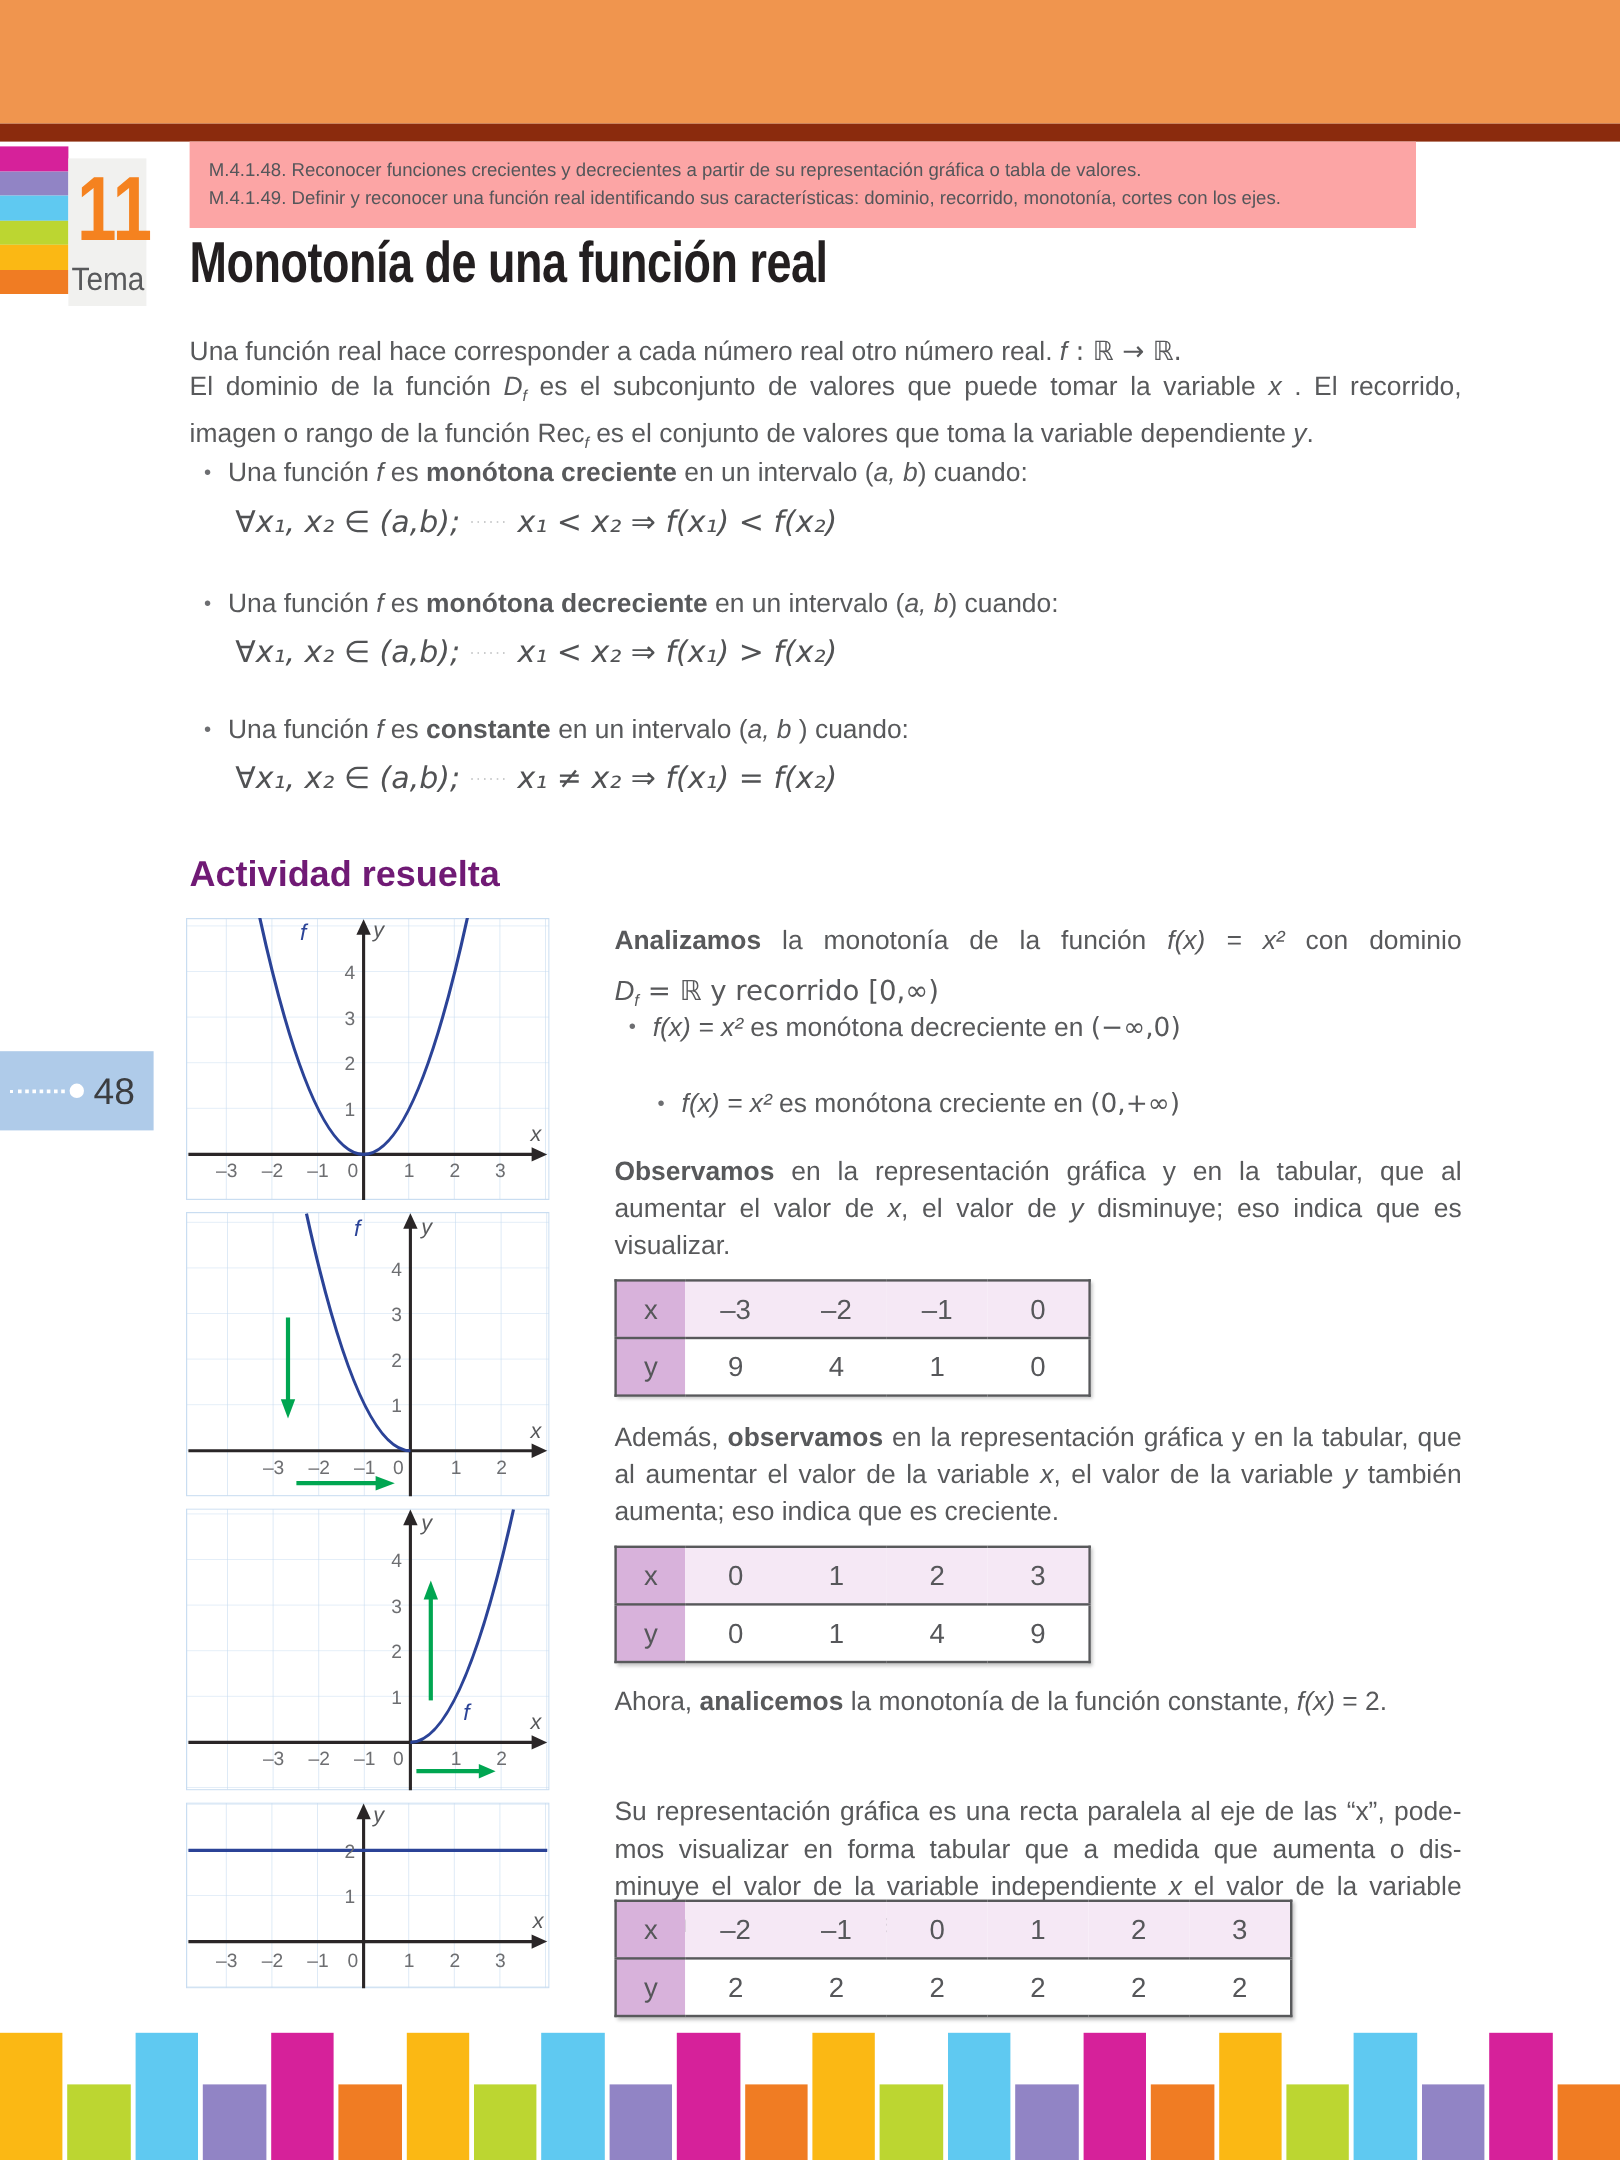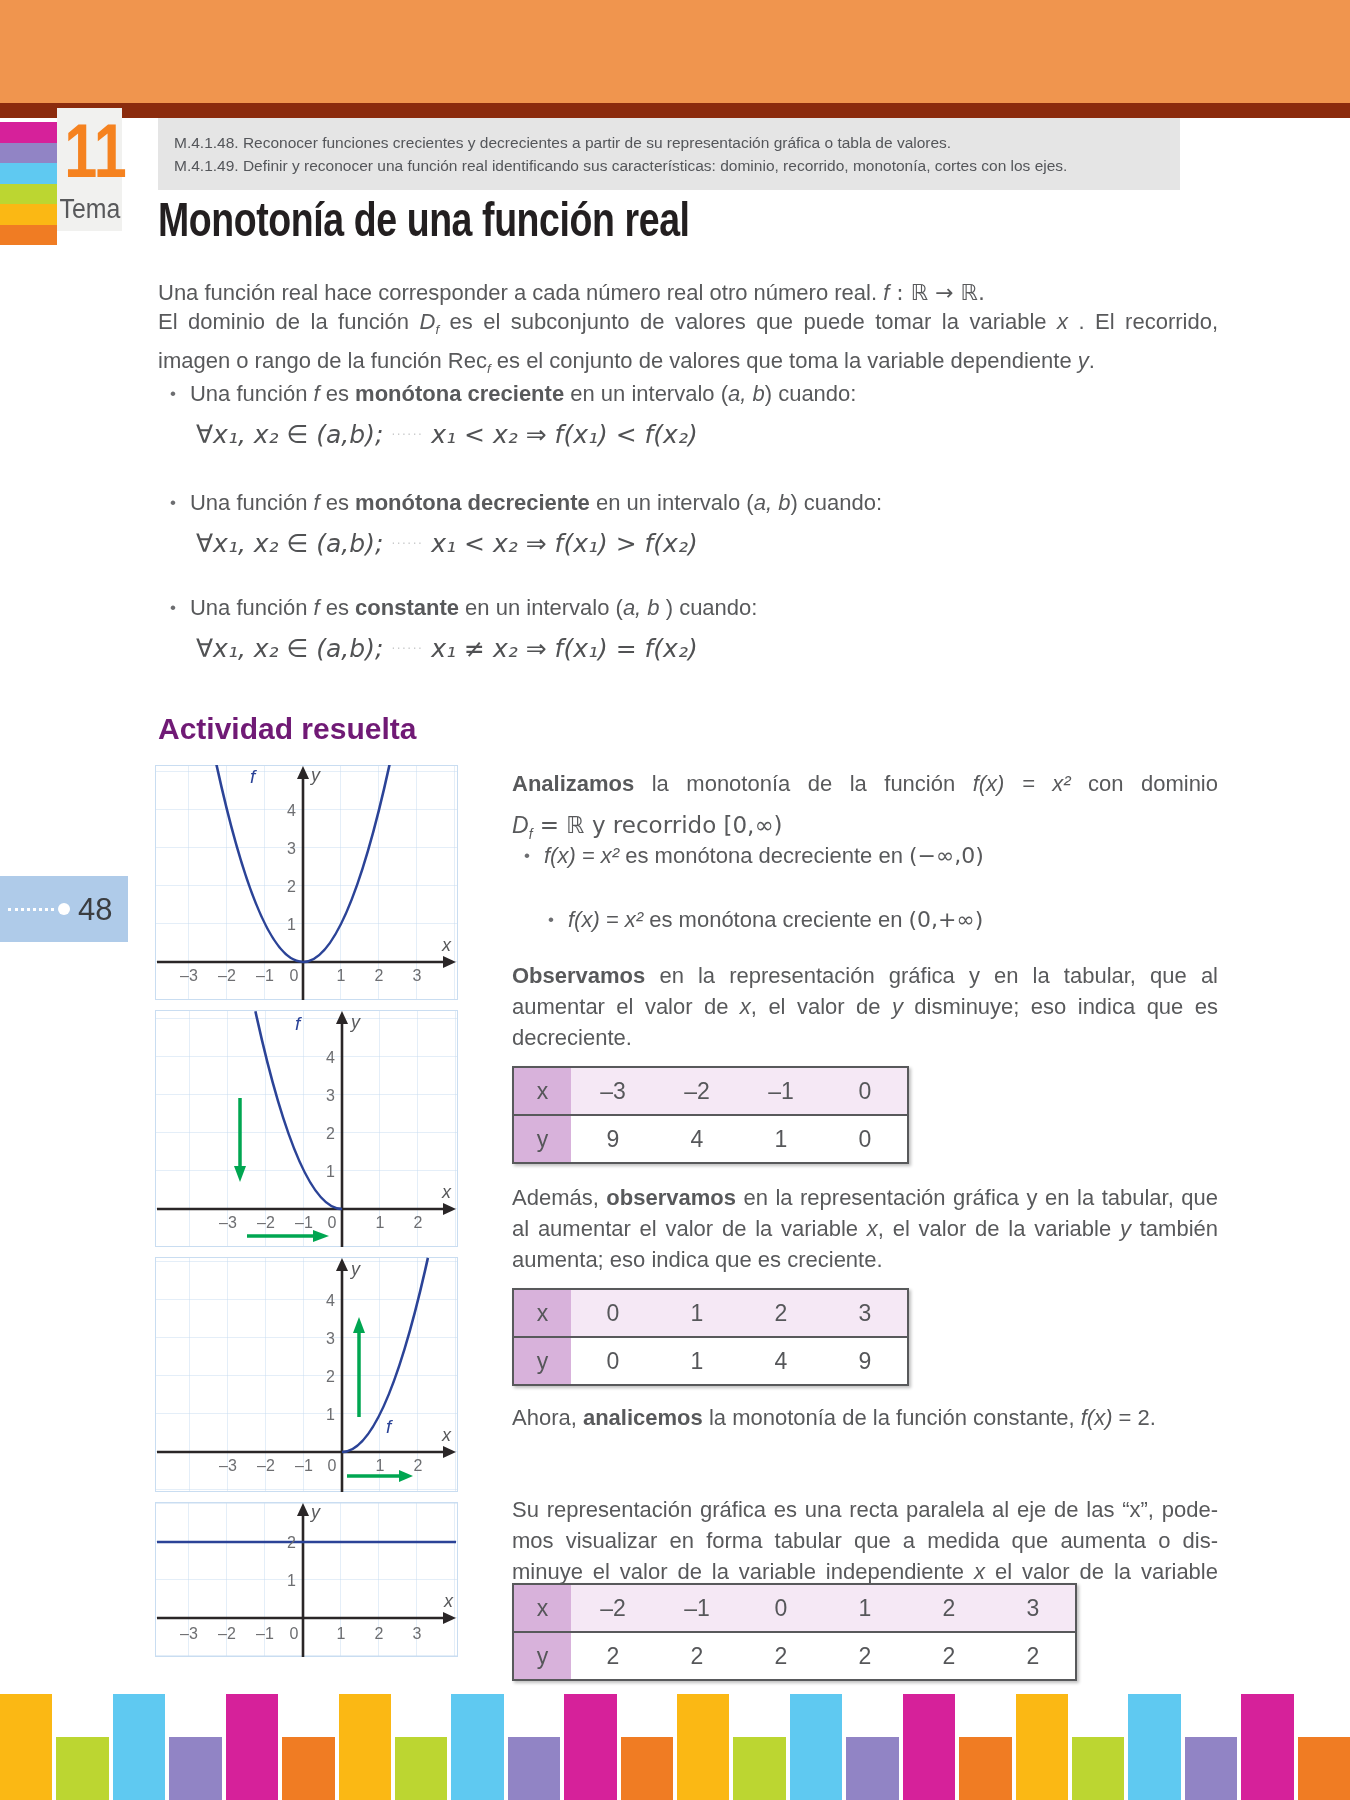--- a/index.html
+++ b/index.html
@@ -7,21 +7,21 @@
         font-family:"Liberation Sans",sans-serif;color:#58595B;}
   .abs{position:absolute;}
 
   
   .band-orange{left:0;top:0;width:1350px;height:103px;}
   .band-brown{left:0;top:103px;width:1350px;height:15px;}
 
   
   .sq-stack{left:0;top:122px;width:57px;}
   .sq-stack div{width:57px;height:20.5px;}
-  .tema-box{left:57px;top:108px;width:65px;height:123px;background:#F1F1EF;text-align:center;}
+  .tema-box{left:57px;top:132px;width:65px;height:123px;background:#F1F1EF;text-align:center;}
   .tema-num{display:block;margin-top:6px;font-size:76px;line-height:74px;font-weight:bold;
             color:#F5821F;transform:scaleX(.78);transform-origin:center;}
   .tema-lbl{display:block;margin-top:6px;font-size:27px;color:#58595B;transform:scaleX(.92);transform-origin:center;}
 
   
   .standards{left:158px;top:118px;width:1022px;height:72px;background:#E7F0F9;box-sizing:border-box;
              padding:13px 16px 0 16px;font-size:15.5px;line-height:23px;color:#54565A;}
 
   .page-title{left:158px;top:192px;width:900px;font-size:48px;font-weight:800;color:#231F20;
               letter-spacing:-.5px;transform:scaleX(.78);transform-origin:left top;white-space:nowrap;}
@@ -87,21 +87,21 @@
       <div style="background: rgb(95, 201, 241);"></div>
       <div style="background: rgb(188, 214, 49);"></div>
       <div style="background: rgb(251, 184, 20);"></div>
       <div style="background: rgb(240, 124, 35);"></div>
     </div>
   <div class="abs tema-box">
     <span class="tema-num" style="color: rgb(245, 130, 31);">11</span>
     <span class="tema-lbl">Tema</span>
   </div>
 
-  <div class="abs standards" style="background: #e5e5e5;">
+  <div class="abs standards" style="background: #fca5a5;">
     <div>M.4.1.48. Reconocer funciones crecientes y decrecientes a partir de su representación gráfica o tabla de valores.</div>
     <div>M.4.1.49. Definir y reconocer una función real identificando sus características: dominio, recorrido, monotonía, cortes con los ejes.</div>
   </div>
 
   <div class="abs page-title">Monotonía de una función real</div>
 
   <div class="abs txt" style="left:158px;top:277px;width:1060px;">
       <div class="jline last"><span>Una función real hace corresponder a cada número real otro número real. </span><span class="sg-i">f</span><span class="sg-mn"> : ℝ → ℝ.</span></div>
     </div>
   <div class="abs txt" style="left:158px;top:306px;width:1060px;">
@@ -254,21 +254,21 @@
   <div class="abs txt" style="left:524px;top:840px;width:694px;">
       <div class="jline last"><span class="sg-dot">•</span><span class="sg-i">f(x) = x²</span><span> es monótona decreciente en </span><span class="sg-mn">(−∞,0)</span></div>
     </div>
   <div class="abs txt" style="left:548px;top:904px;width:694px;">
       <div class="jline last"><span class="sg-dot">•</span><span class="sg-i">f(x) = x²</span><span> es monótona creciente en </span><span class="sg-mn">(0,+∞)</span></div>
     </div>
 
   <div class="abs txt" style="left:512px;top:960px;width:706px;">
       <div class="jline"><span class="sg-b">Observamos</span><span> en la representación gráfica y en la tabular, que al</span></div>
       <div class="jline"><span>aumentar el valor de </span><span class="sg-i">x</span><span>, el valor de </span><span class="sg-i">y</span><span> disminuye; eso indica que es</span></div>
-      <div class="jline last"><span>decreciente.</span></div>
+      <div class="jline last"><span>visualizar.</span></div>
     </div>
 
   <table class="vals" style="left:512px;top:1066px;">
     <tbody>
         <tr class="xrow">
       <th>x</th>
       <td>–3</td>
       <td>–2</td>
       <td>–1</td>
       <td>0</td>

